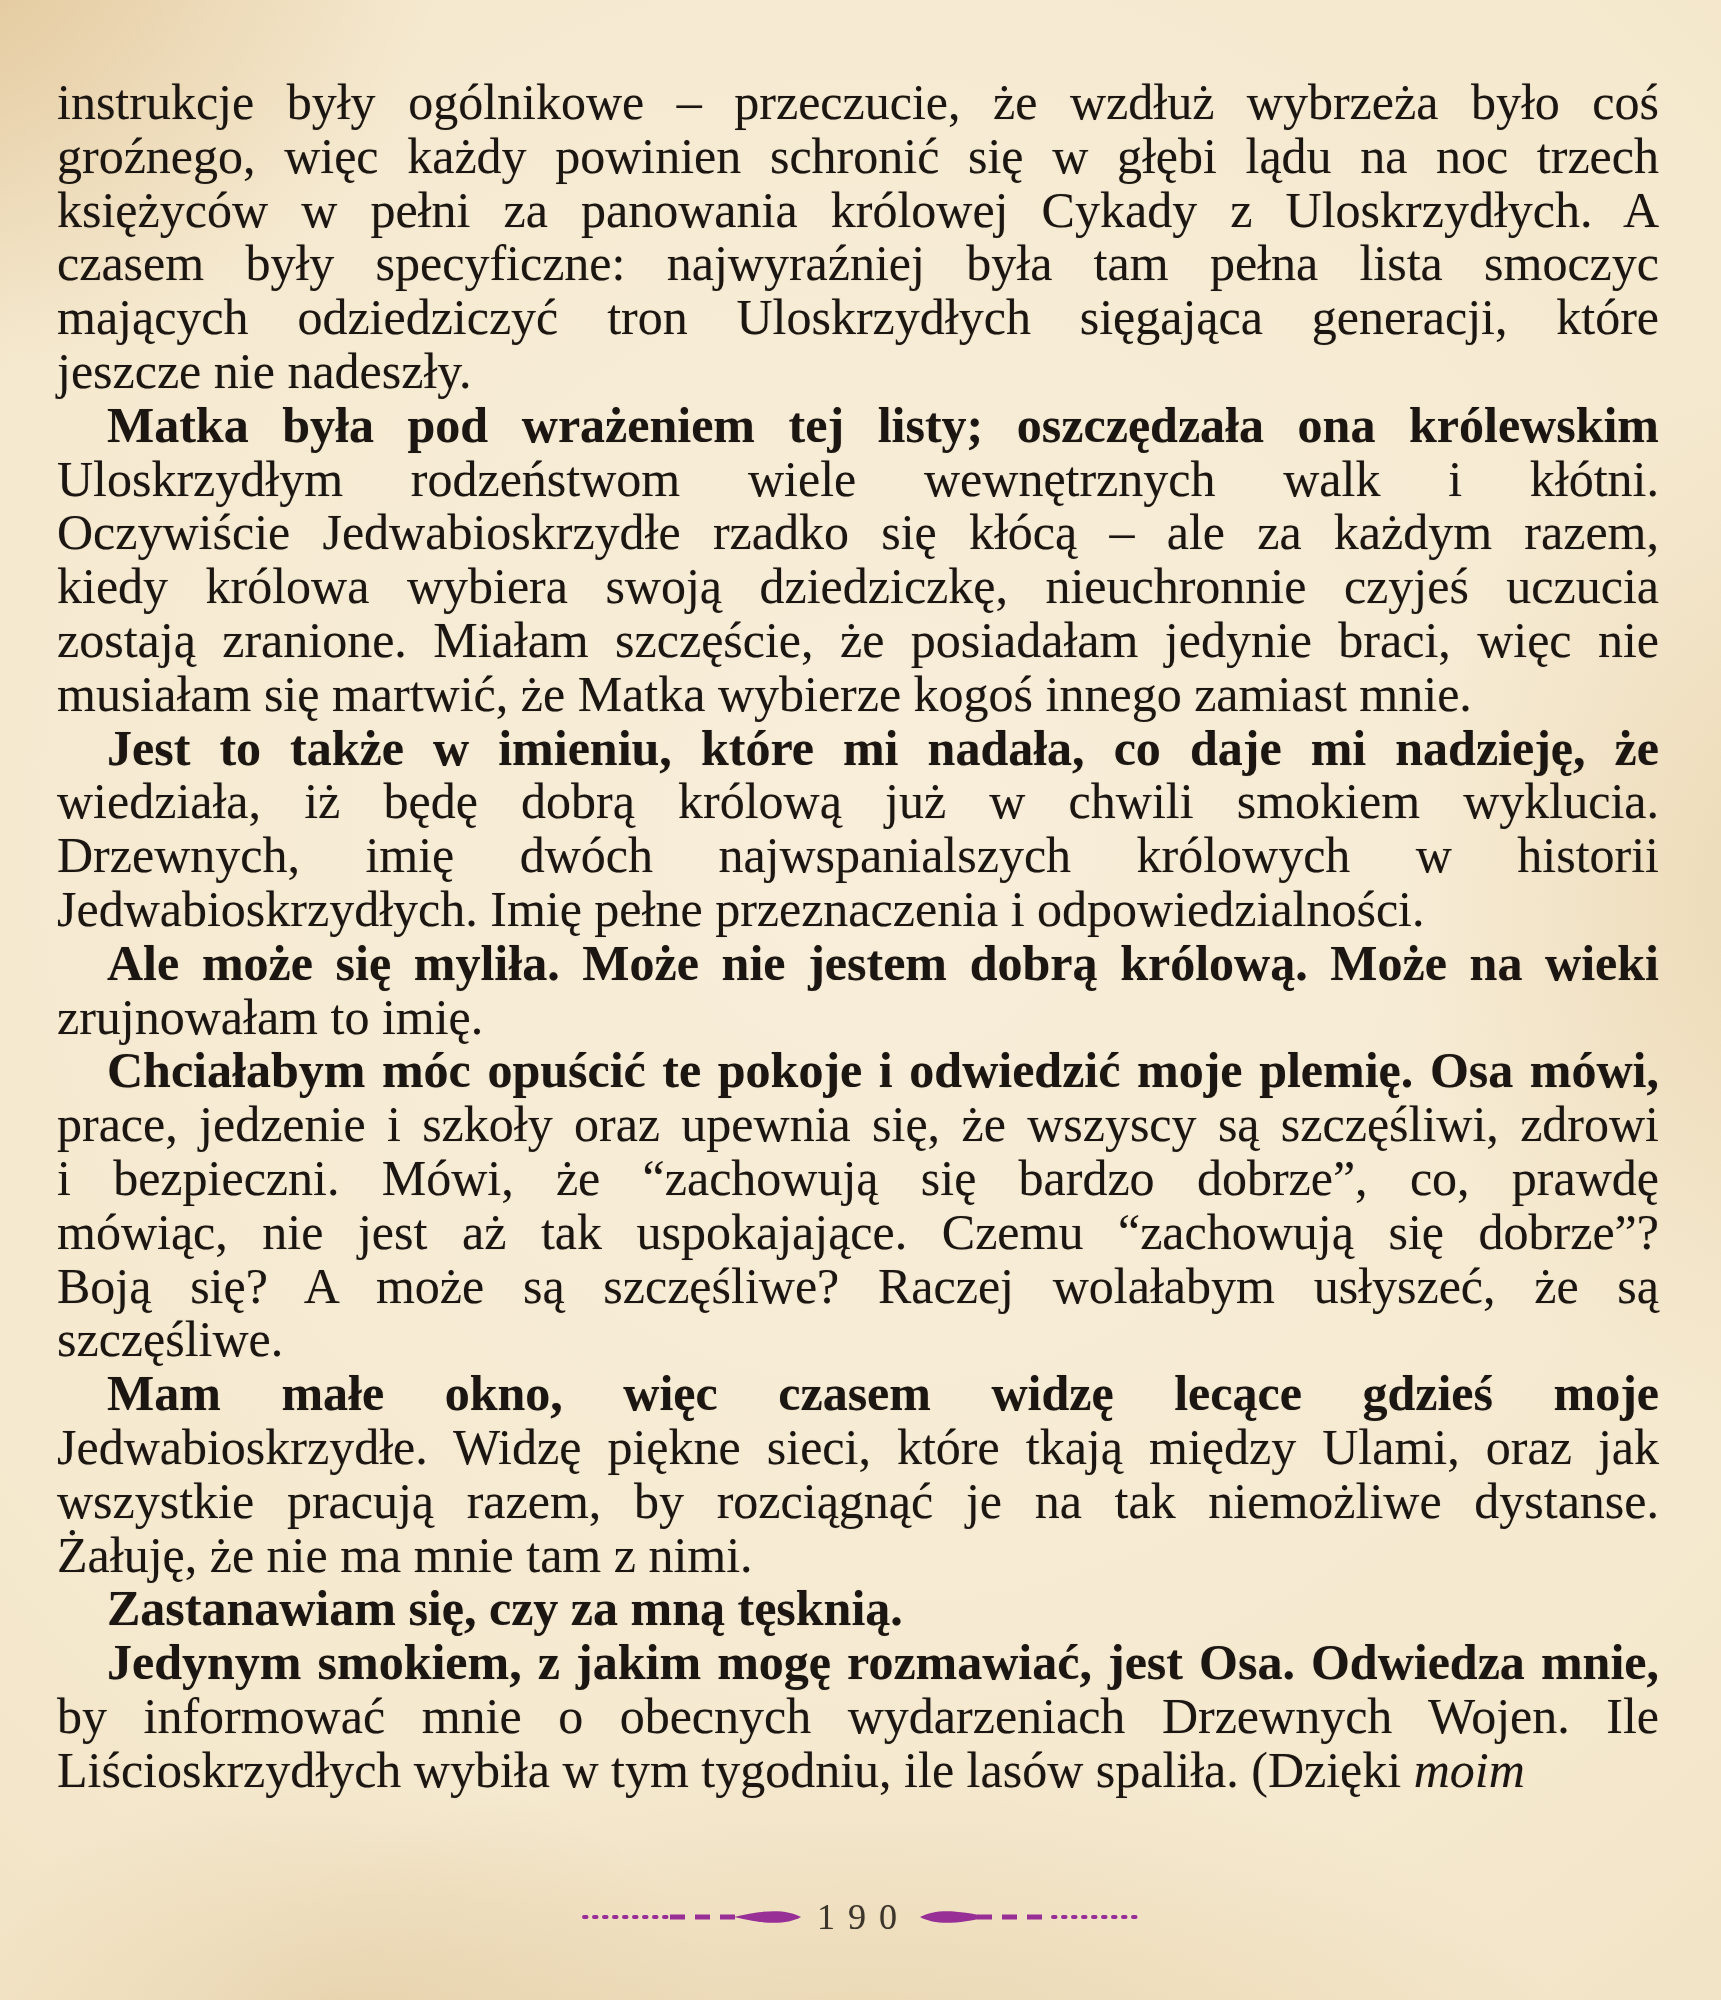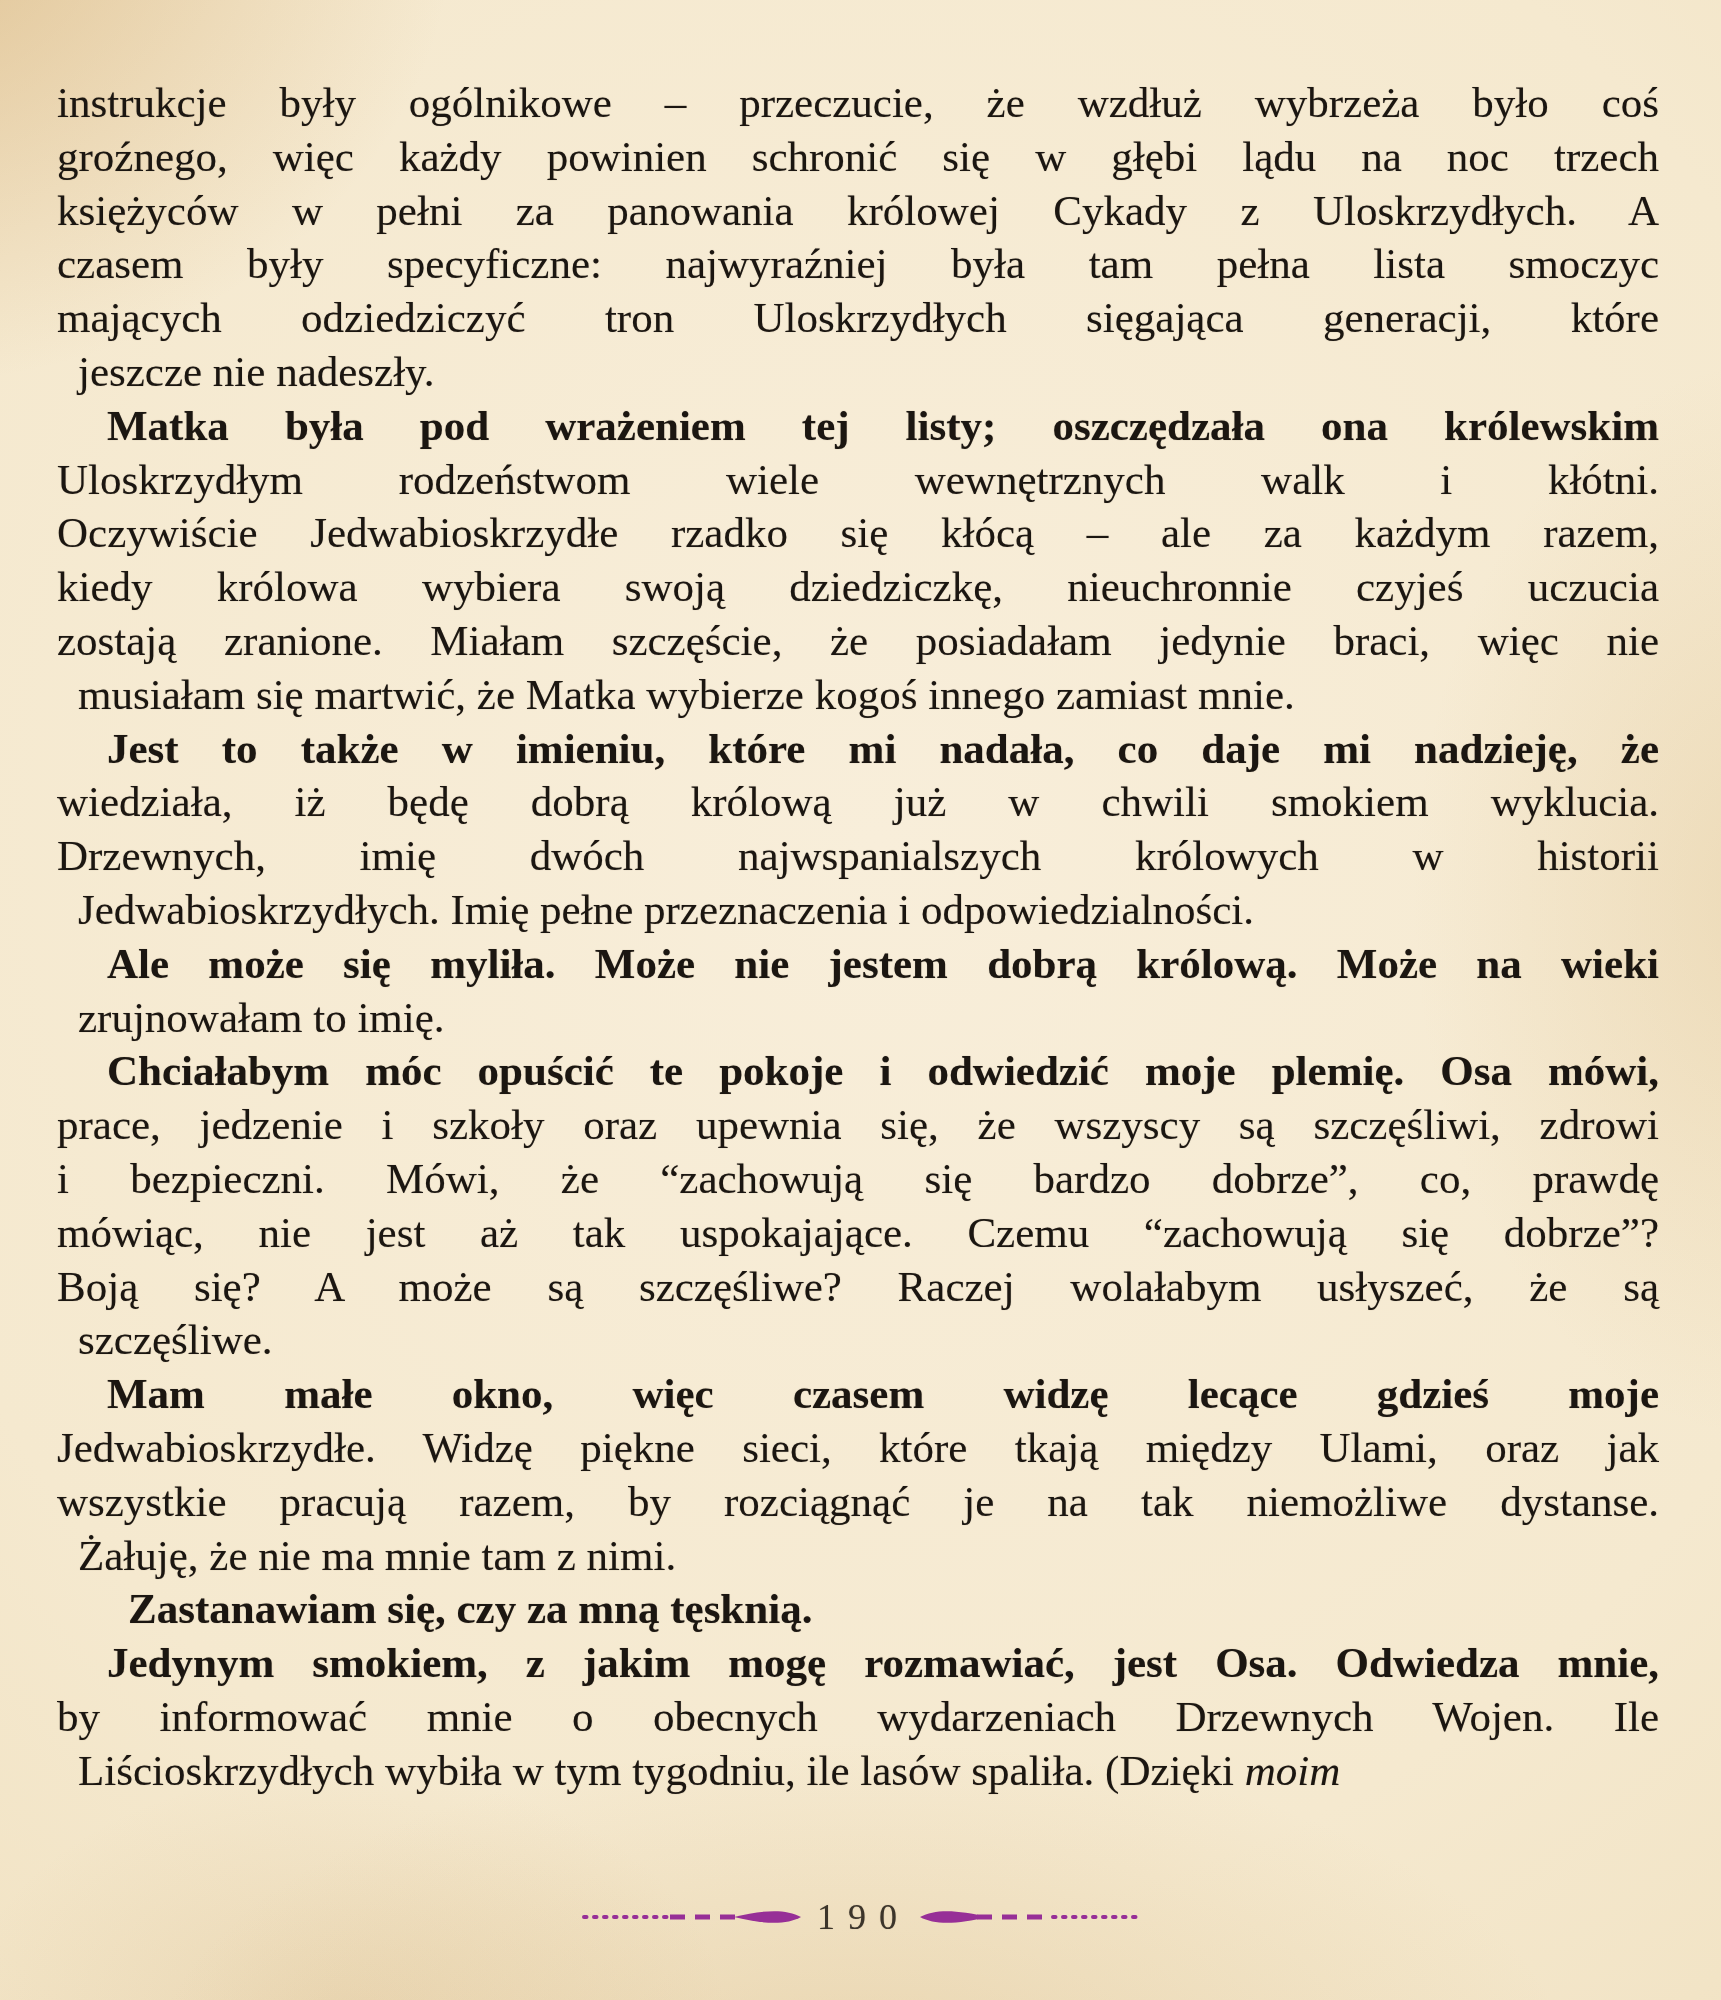--- a/index.html
+++ b/index.html
@@ -15,28 +15,28 @@
       radial-gradient(ellipse 1100px 520px at 50% 104%, rgba(208,172,110,0.30), rgba(208,172,110,0) 65%),
       radial-gradient(ellipse 640px 420px at 20% 101%, rgba(200,160,100,0.22), rgba(200,160,100,0) 60%),
       radial-gradient(ellipse 125% 112% at 51% 42%, #f8eeda 0%, #f5e9cf 48%, #efdfbd 80%, #e9d3a9 96%, #e5cc9d 100%);
   }
   .text-column {
     position: absolute;
     left: 57px;
     top: 76px;
     width: 1602px;
     color: var(--text-color, #1b1611);
-    font-size: 43px;
+    font-size: 50px;
     line-height: 53.8px;
     text-shadow: 0 0 1px rgba(45,32,18,0.35);
   }
   .paragraph { margin: 0; padding: 0; }
   .line { text-align: justify; }
   .line-just { text-align-last: justify; }
-  .line-last { text-align: center; text-align-last: left; margin-left: 21px; }
+  .line-last { text-align: center; text-align-last: left; }
   .line-indent { text-indent: 50px; font-weight: bold; }
   .italic { font-style: italic; }
   .footer {
     position: absolute;
     left: 0;
     right: 0;
     top: 1899px;
     display: flex;
     justify-content: center;
     align-items: center;

